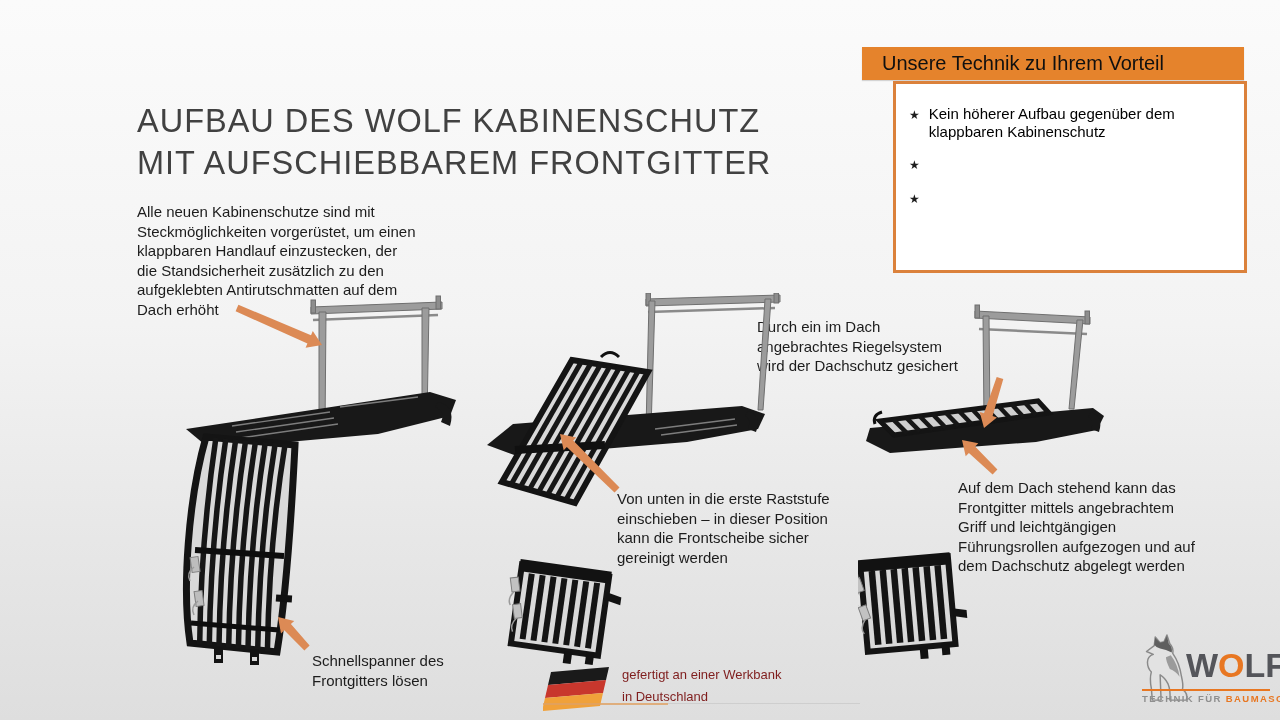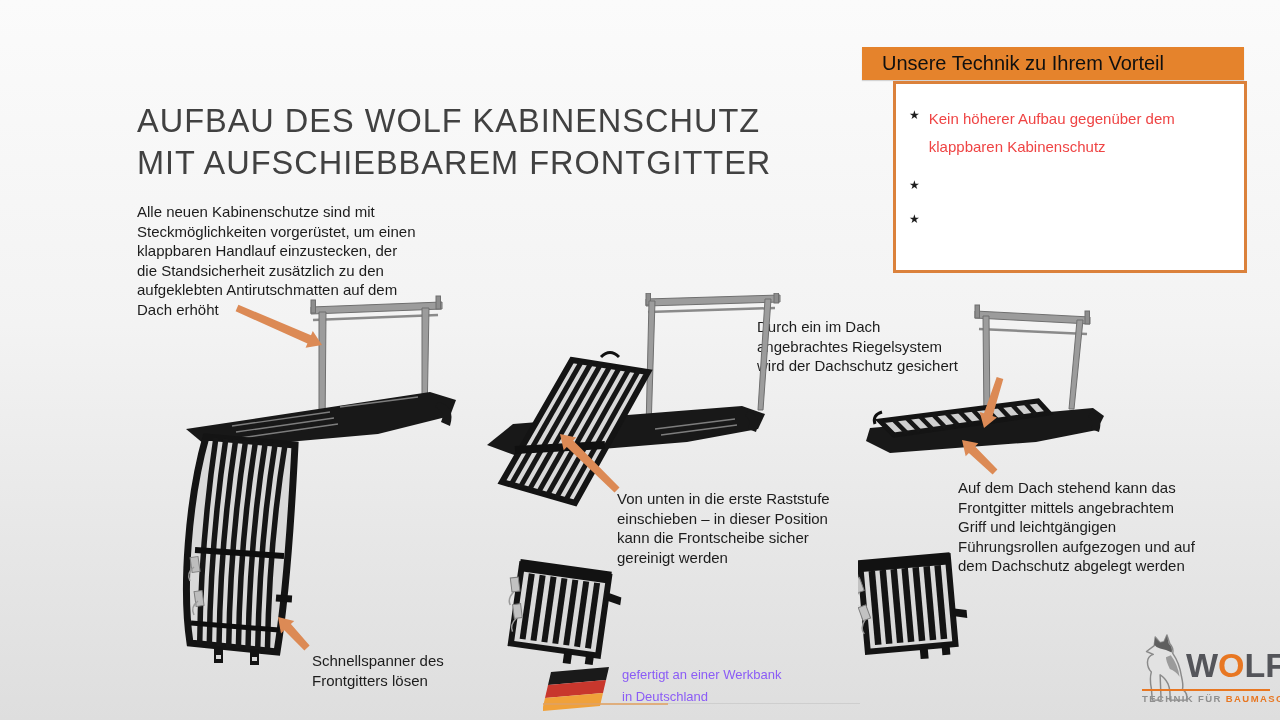--- a/index.html
+++ b/index.html
@@ -19,22 +19,22 @@
   .banner{
     background:#E5832C;color:#101010;font-size:20px;line-height:33px;
     padding-left:20px;box-shadow:0 1px 1px rgba(0,0,0,.15);
   }
   .benefits-box{
     background:#ffffff;border:3px solid #DB813B;box-sizing:border-box;
     padding:21px 12px 0 13px;
   }
   .bullet-row{display:flex;gap:9px;margin-bottom:14px;}
   .bullet-star{font-size:12px;color:#1c1c1c;line-height:19px;padding-top:1px;}
-  .bullet-text{font-size:15px;line-height:28px;color:#ef4444;}
-  .made{font-size:13px;line-height:22px;color:#8b5cf6;}
+  .bullet-text{font-size:15px;line-height:18px;color:#000000;}
+  .made{font-size:13px;line-height:22px;color:#7f1d1d;}
   .brand-word{font-size:34px;font-weight:bold;letter-spacing:0px;color:#54555A;}
   .brand-o{color:#E87722;}
   .tagline{font-size:9.5px;letter-spacing:1.4px;font-weight:bold;}
   .tag-gray{color:#8f8f8f;}
   .tag-orange{color:#E87722;}
   svg{display:block;}
 </style>
 </head>
 <body>
 

